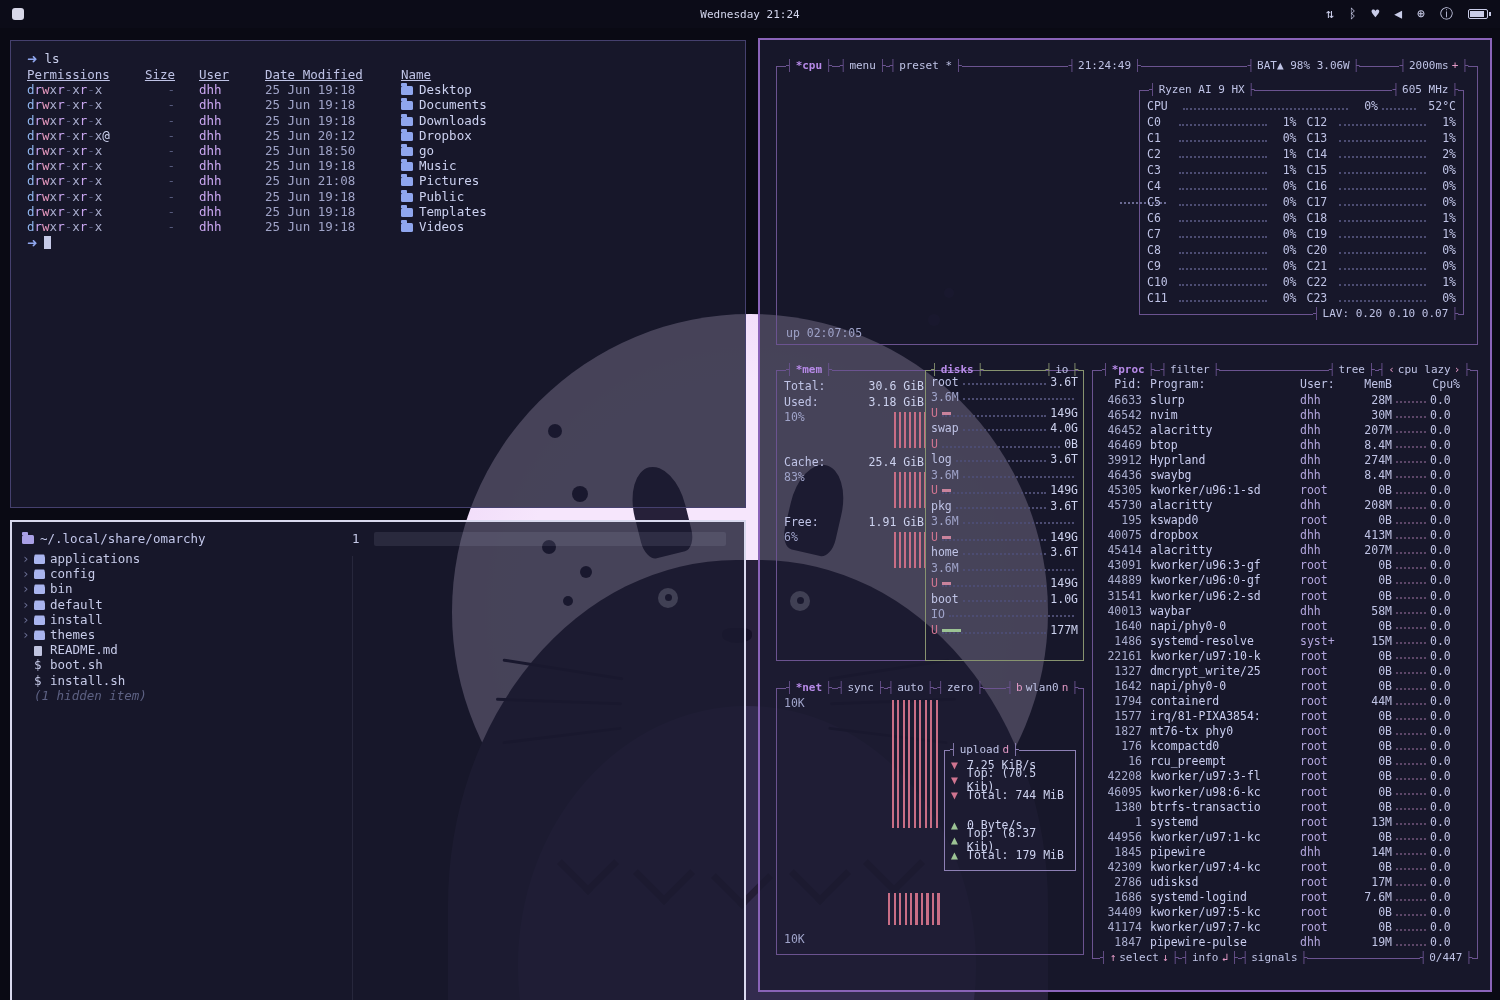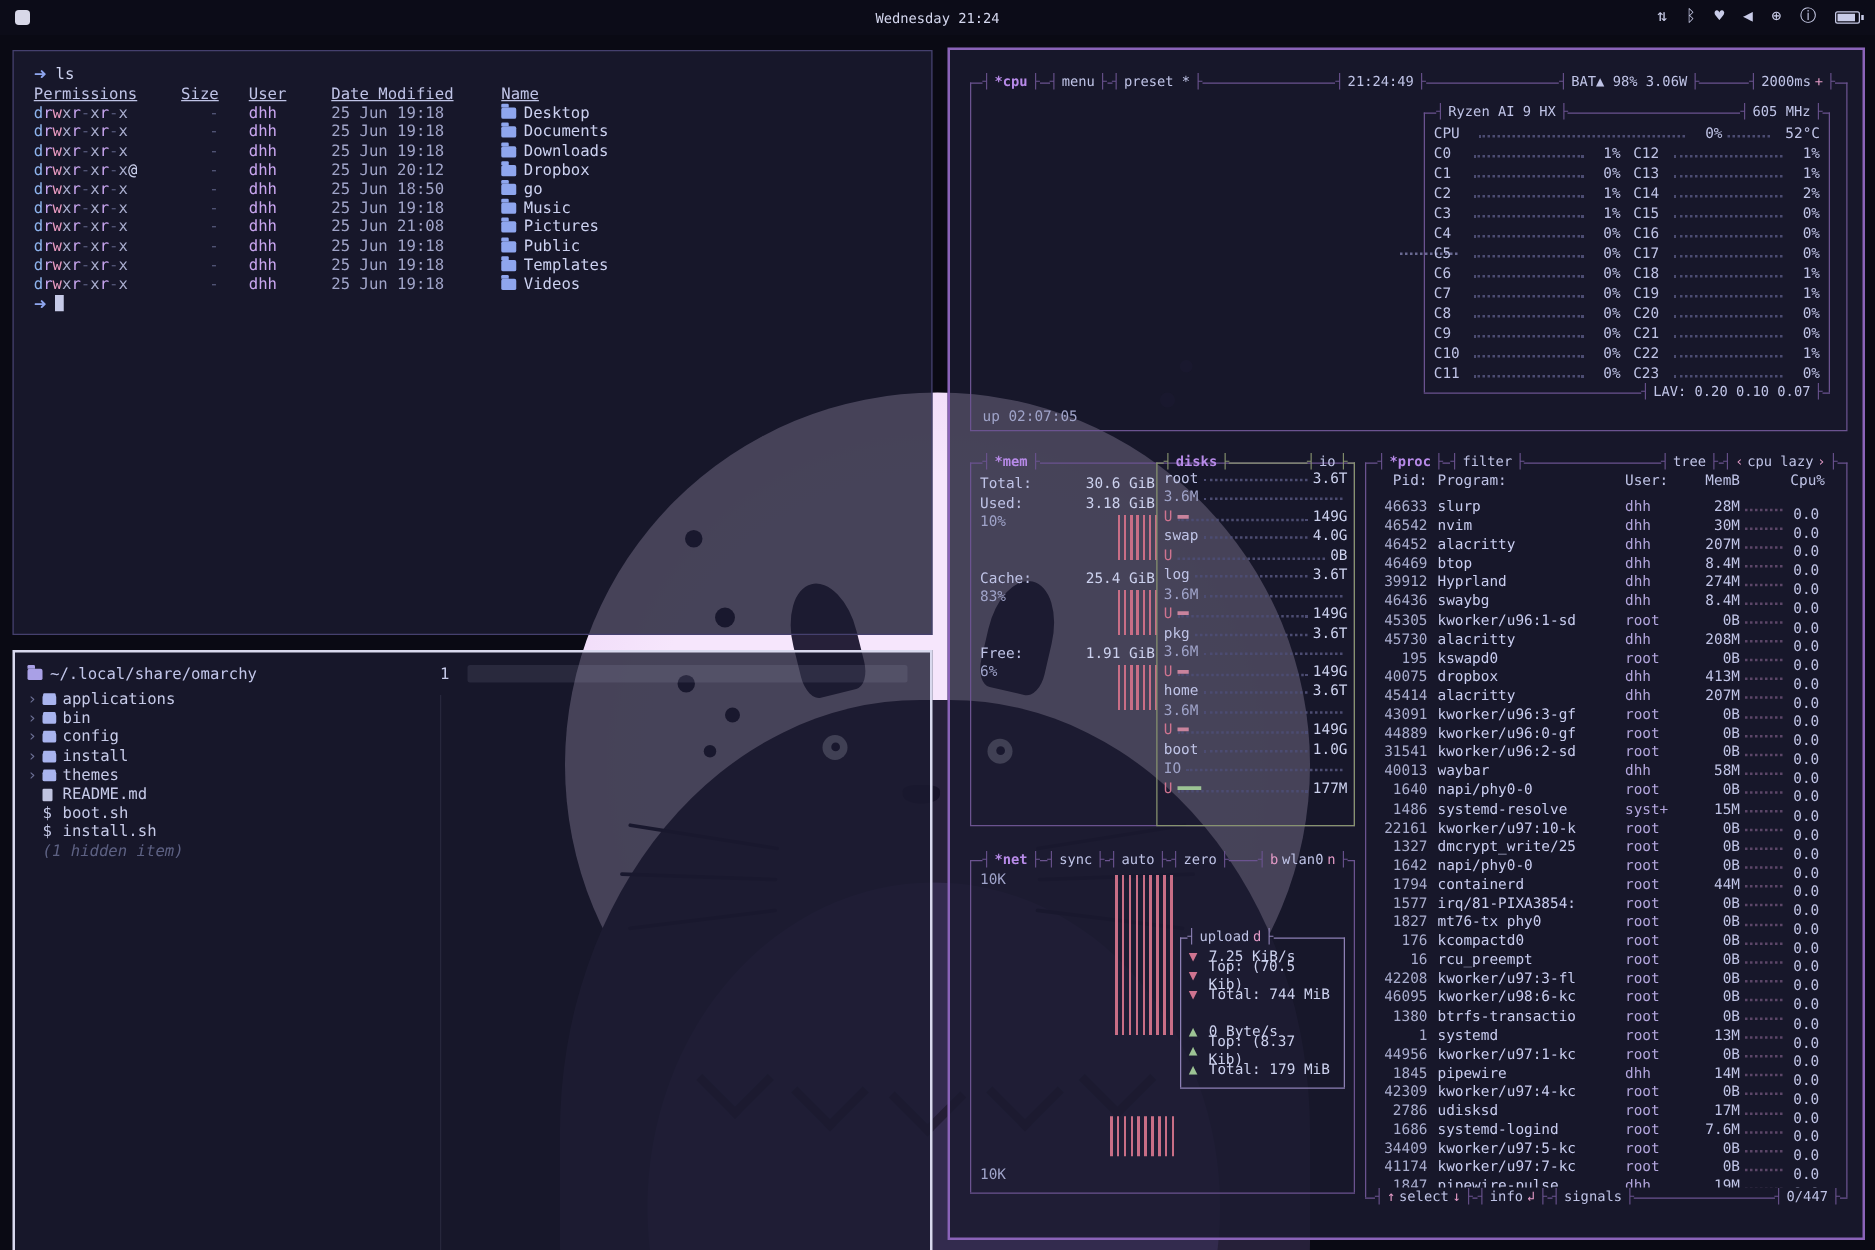--- a/index.html
+++ b/index.html
@@ -170,21 +170,21 @@
   .pgrid{display:grid;grid-template-columns:50px 150px 42px 50px 38px 30px;align-items:center;}
   .phead{position:absolute;left:8px;right:8px;top:12px;height:16px;color:var(--lav);}
   .phead .r{text-align:right;}
   .prows{position:absolute;left:8px;right:8px;top:28px;bottom:14px;display:flex;flex-direction:column;overflow:hidden;}
   .prow{height:15.1px;}
   .ppid{text-align:right;padding-right:8px;color:#a9adce;}
   .pprog{color:#c9cdf0;overflow:hidden;white-space:nowrap;}
   .puser{color:#b3a6dd;}
   .pmem{text-align:right;color:#c0c4e6;}
   .pg{height:7px;border-bottom:2px dotted #5c4668;margin:0 4px;}
-  .pcpu{text-align:center;color:#c0c4e6;margin-top:12px;}
+  .pcpu{text-align:left;color:#c0c4e6;}
 </style>
 </head>
 <body>
 
 <div id="wallpaper">
   <div class="moon"></div>
   <div class="ear l"></div>
   <div class="ear r"></div>
   <div class="t-body"></div>
   <div class="t-belly"></div>
@@ -349,29 +349,34 @@
 
         <div class="fm-item dir">
           <span class="chev"></span>
           <span class="fi"></span>
           <span class="fname">applications</span>
         </div>
 
         <div class="fm-item dir">
           <span class="chev"></span>
           <span class="fi"></span>
-          <span class="fname">bin</span>
+          <span class="fname">config</span>
         </div>
 
         <div class="fm-item dir">
           <span class="chev"></span>
           <span class="fi"></span>
-          <span class="fname">config</span>
-        </div>
-
+          <span class="fname">bin</span>
+        </div>
+
+        <div class="fm-item dir">
+          <span class="chev"></span>
+          <span class="fi"></span>
+          <span class="fname">default</span>
+        </div>
 
         <div class="fm-item dir">
           <span class="chev"></span>
           <span class="fi"></span>
           <span class="fname">install</span>
         </div>
 
         <div class="fm-item dir">
           <span class="chev"></span>
           <span class="fi"></span>

